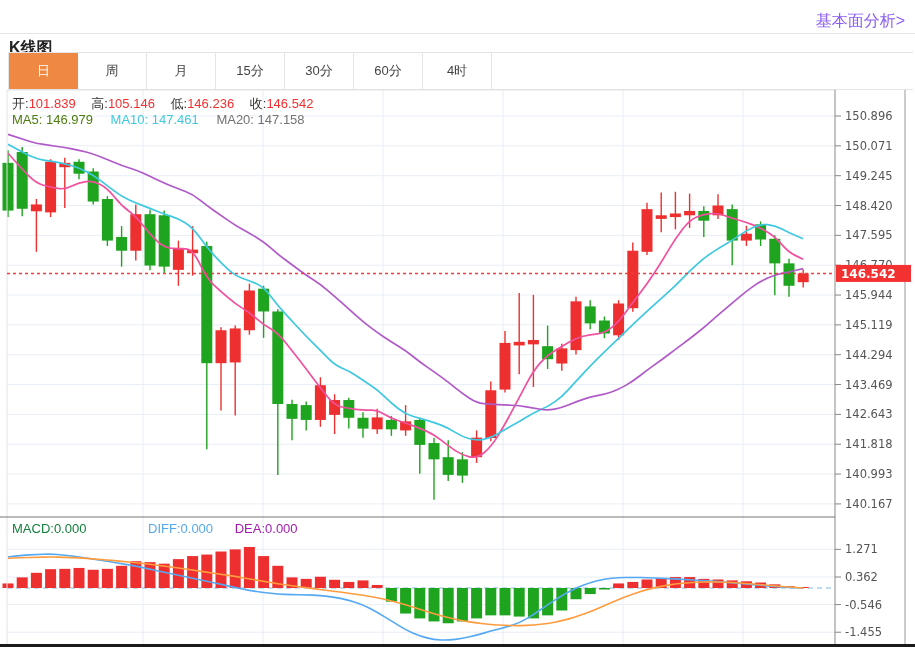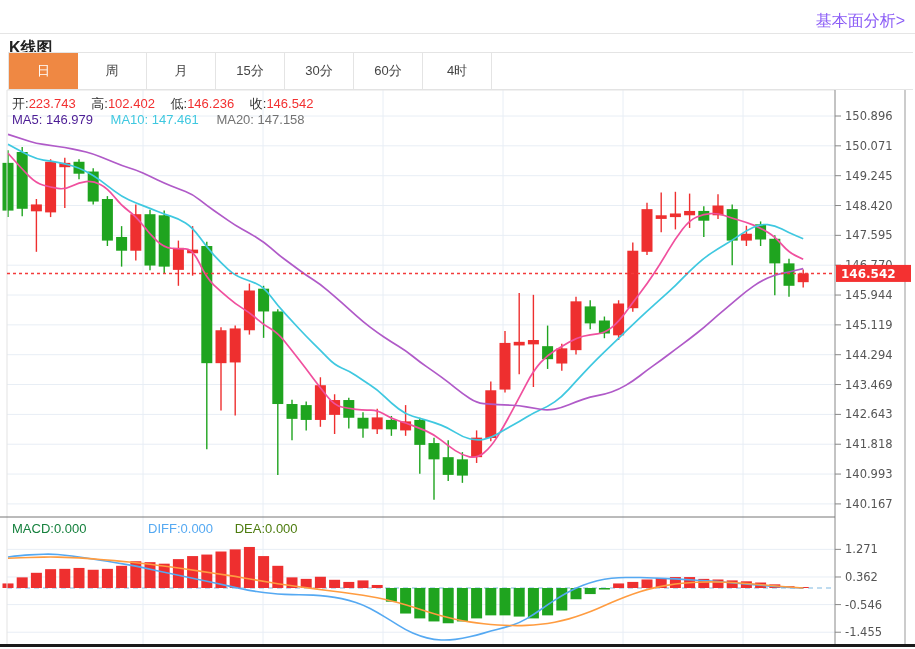--- a/index.html
+++ b/index.html
@@ -297,30 +297,30 @@
           <text x="845" y="636.232" fill="#555555" font-size="11.5" font-family="DejaVu Sans, Liberation Sans, sans-serif">-1.455</text>
         </g>
         <line x1="7" y1="273.4241476372445" x2="835" y2="273.4241476372445" stroke="#F33B3B" stroke-width="1.5" stroke-dasharray="3,3"></line>
         <g>
           <rect x="836" y="264.9241476372445" width="75" height="17" fill="#F43131"></rect>
           <text x="841" y="277.9241476372445" fill="#ffffff" font-size="12" font-weight="bold" font-family="DejaVu Sans, Liberation Sans, sans-serif">146.542</text>
         </g>
       </svg></div>
 
   <div class="legend-ohlc">
-    <span class="grp"><span class="lbl">开:</span><span class="val" style="color: rgb(242, 48, 48);">223.743</span></span>
-    <span class="grp"><span class="lbl">高:</span><span class="val" style="color: rgb(242, 48, 48);">102.402</span></span>
+    <span class="grp"><span class="lbl">开:</span><span class="val" style="color: rgb(242, 48, 48);">101.839</span></span>
+    <span class="grp"><span class="lbl">高:</span><span class="val" style="color: rgb(242, 48, 48);">105.146</span></span>
     <span class="grp"><span class="lbl">低:</span><span class="val" style="color: rgb(242, 48, 48);">146.236</span></span>
     <span class="grp"><span class="lbl">收:</span><span class="val" style="color: rgb(242, 48, 48);">146.542</span></span>
   </div>
 
   <div class="legend-ma">
-    <span id="ma5txt" style="color: #4c1d95;">MA5: 146.979</span>
+    <span id="ma5txt" style="color: #4d7c0f;">MA5: 146.979</span>
     <span id="ma10txt" style="color: rgb(63, 200, 224); text-align: center;">MA10: 147.461</span>
     <span id="ma20txt" style="color: #737373;">MA20: 147.158</span>
   </div>
 
   <div class="legend-macd">
     <span id="macdtxt" style="color: #15803d;">MACD:0.000</span>
     <span id="difftxt" style="color: rgb(85, 169, 242); margin-left: 40px;">DIFF:0.000</span>
-    <span id="deatxt" style="color: #4d7c0f;">DEA:0.000</span>
+    <span id="deatxt" style="color: #a21caf;">DEA:0.000</span>
   </div>
 </div>
 
 </body></html>

